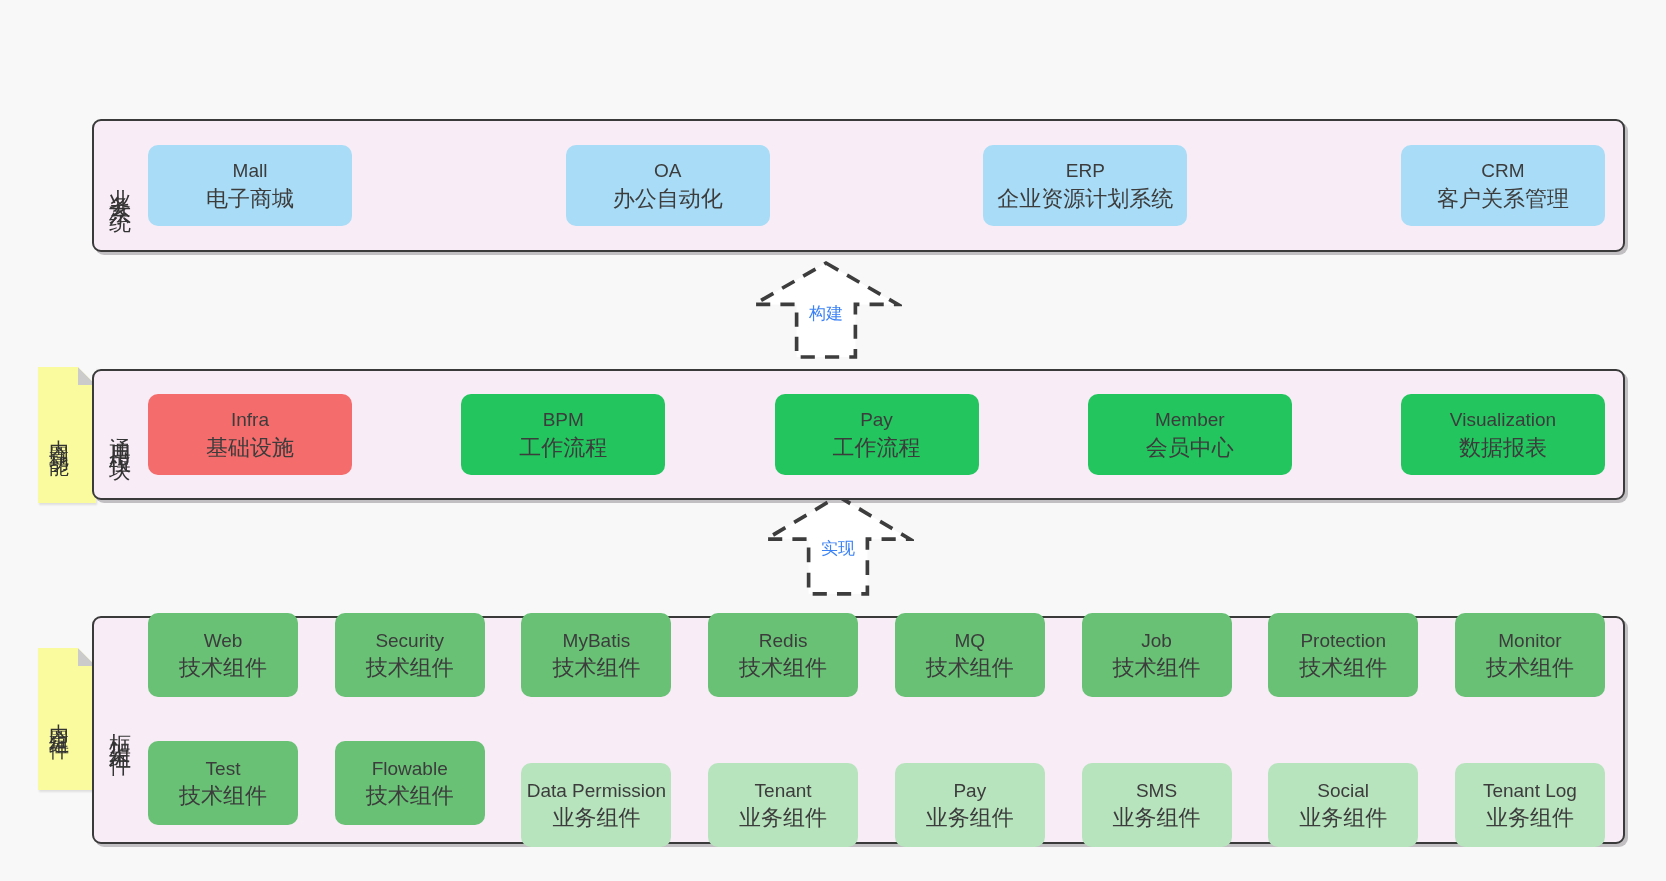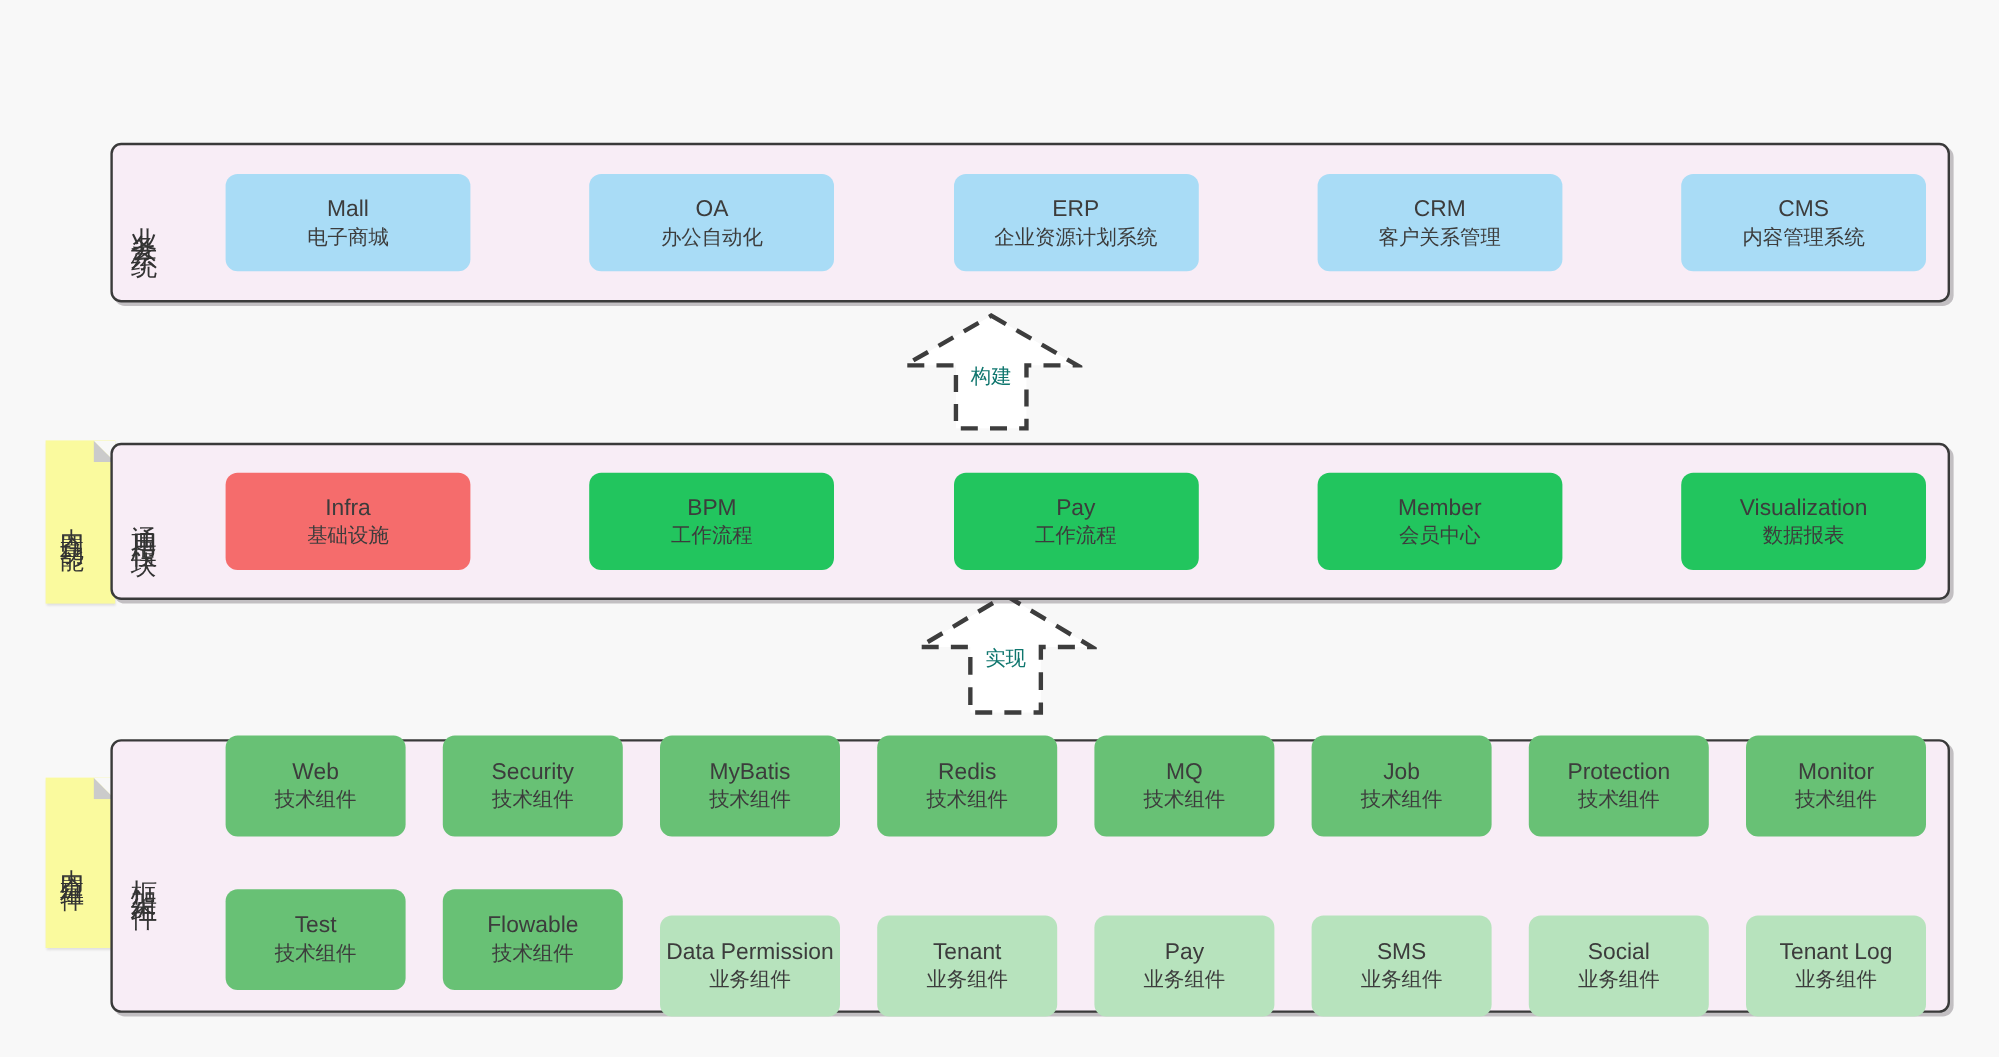--- a/index.html
+++ b/index.html
@@ -1,40 +1,40 @@
 <!DOCTYPE html>
 <html><head>
 <meta charset="utf-8">
 <style>
   html,body{margin:0;padding:0;background:#f8f8f8;}
   .canvas{position:relative;width:1666px;height:881px;background:#f8f8f8;overflow:hidden;
           font-family:"Liberation Sans","DejaVu Sans",sans-serif;color:#3c3c3c;}
 
   
   .band{position:absolute;left:92px;width:1533px;background:#f8edf6;border:2px solid #3a3a3a;
-        border-radius:9px;box-shadow:3px 3px 0 rgba(70,60,68,.30);display:flex;z-index:2;box-sizing:border-box;gap:40px;}
+        border-radius:9px;box-shadow:3px 3px 0 rgba(70,60,68,.30);display:flex;z-index:2;box-sizing:border-box;}
   .band1{top:119px;height:133px;}
   .band2{top:369px;height:131px;}
   .band3{top:616px;height:228px;}
 
   .band-label{width:52px;flex:0 0 52px;display:flex;align-items:center;justify-content:center;
               writing-mode:vertical-lr;text-orientation:upright;font-size:22px;letter-spacing:.32em;
               color:#333;}
   .band-content{flex:1;display:flex;align-items:center;justify-content:space-between;
                 padding:0 18px 0 2px;}
   .band3 .band-content{flex-direction:column;justify-content:center;gap:22px;align-items:stretch;}
   .comp-row{display:flex;justify-content:space-between;align-items:center;}
 
   
   .box{border-radius:10px;display:flex;flex-direction:column;align-items:center;justify-content:center;
        text-align:center;line-height:1.32;}
   .box-big{width:204px;height:81px;}
   .box-small{width:150px;height:84px;}
   .box .nm{font-size:19px;}
-  .box .ds{font-size:17px;}
+  .box .ds{font-size:22px;}
   .blue{background:#a9dcf6;}
   .red{background:#f56c6c;}
   .pink{background:#22c55e;}
   .green-dark{background:#68c175;}
   .green-light{background:#b7e3bd;margin-top:44px;}
 
   
   .sticky{position:absolute;left:38px;width:58px;background:#fafa9e;z-index:1;
           display:flex;align-items:center;justify-content:center;box-shadow:1px 2px 2px rgba(0,0,0,.10);}
   .sticky2{top:367px;height:136px;}
@@ -42,21 +42,21 @@
   .sticky-text{writing-mode:vertical-lr;text-orientation:upright;font-size:20px;letter-spacing:.28em;
                color:#333;margin-right:14px;}
   .fold{position:absolute;top:0;right:0;width:18px;height:18px;}
 
   
   .arrow{position:absolute;z-index:1;}
   .arrow1{left:750px;top:260px;width:152px;height:101px;}
   .arrow2{left:762px;top:493px;width:152px;height:105px;text-align:center;}
   .arrow svg{width:100%;height:100%;display:block;}
   .arrow-label{position:absolute;left:50%;top:42%;transform:translateX(-50%);
-               background:#ffffff;padding:0 3px;font-size:17px;color:#0f766e;white-space:nowrap;}
+               background:#ffffff;padding:0 3px;font-size:17px;color:#3b82f6;white-space:nowrap;}
 </style>
 </head>
 <body>
 
 <div class="canvas">
 
   <div class="sticky sticky2">
     <span class="sticky-text">内置功能</span>
     <svg class="fold" viewBox="0 0 18 18">
       <polygon points="0,0 18,18 0,18" fill="#cbcbcb"></polygon>
@@ -82,24 +82,20 @@
         <span class="nm">OA</span>
         <span class="ds">办公自动化</span>
       </div>
       <div class="box box-big blue">
         <span class="nm">ERP</span>
         <span class="ds">企业资源计划系统</span>
       </div>
       <div class="box box-big blue">
         <span class="nm">CRM</span>
         <span class="ds">客户关系管理</span>
-      </div>
-      <div class="box box-big blue">
-        <span class="nm">CMS</span>
-        <span class="ds">内容管理系统</span>
       </div>
     </div>
   </section>
 
   <div class="arrow arrow1">
     <svg viewBox="0 0 150 100" preserveAspectRatio="none">
       <path d="M75 3 L146 44 L104 44 L104 96 L46 96 L46 44 L4 44 Z" fill="#ffffff" stroke="#3d3d3d" stroke-width="3.6" stroke-dasharray="14 10"></path>
     </svg>
     <span class="arrow-label">构建</span>
   </div>

